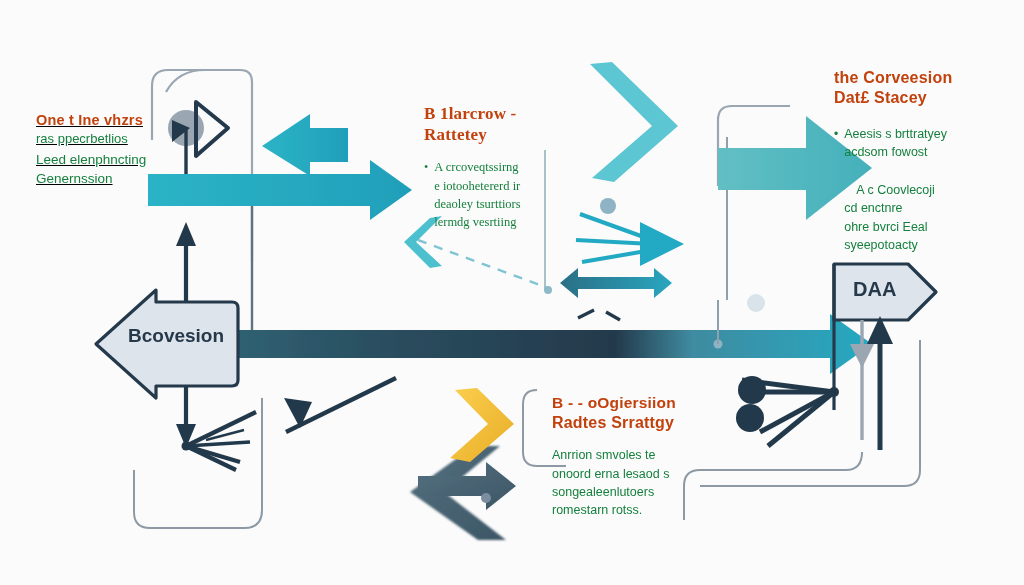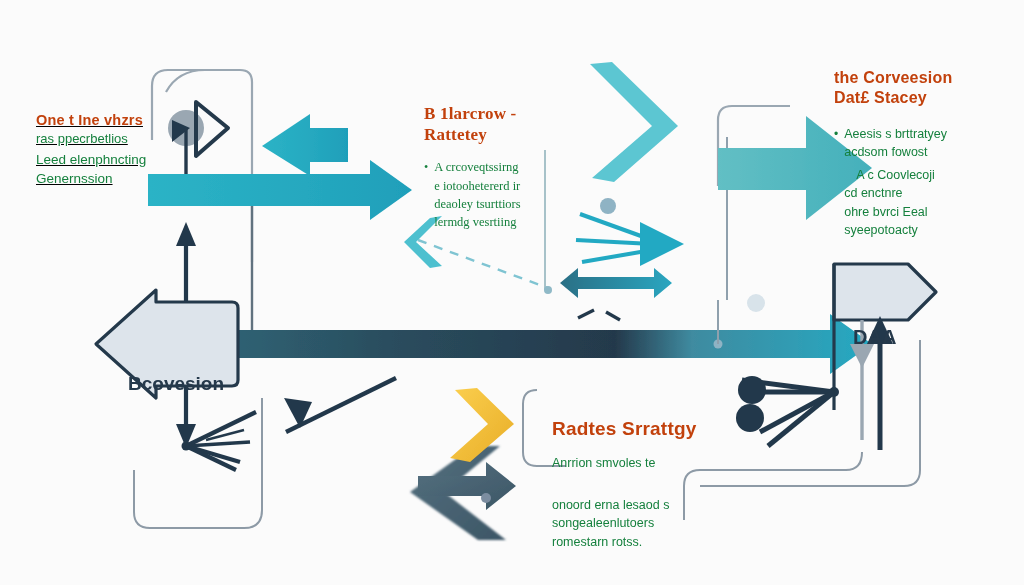--- a/index.html
+++ b/index.html
@@ -24,21 +24,20 @@
   }
   .blurt{
     filter:blur(0.45px);
     -webkit-font-smoothing:antialiased;
   }
   .box-text{
     position:absolute;
     font-weight:bold;
     color:#25394b;
     filter:blur(0.3px);
-    margin-top:48px;
   }
   svg{position:absolute;left:0;top:0;}
 </style>
 </head>
 <body>
 
 <div id="canvas">
 
   <svg width="1024" height="585" viewBox="0 0 1024 585">
     <defs>
@@ -237,30 +236,31 @@
     </div>
   </div>
 
   <div class="lbl" style="left:834px;top:68px;width:180px;">
     <div class="h blurt" style="font-size:16px;">the Corveesion</div>
     <div class="h blurt" style="font-size:16px;margin-bottom:18px;">Dat£ Stacey</div>
     <div style="display:flex;gap:6px;">
       <span class="b blurt" style="font-size:12px;line-height:1.5;">•</span>
       <div>
         <div class="b blurt" style="font-size:12.5px;">Aeesis s  brttratyey</div>
-        <div class="b blurt" style="font-size:12.5px;margin-bottom:5px;">acdsom fowost</div>
+        <div class="b blurt" style="font-size:12.5px;margin-bottom:20px;">acdsom fowost</div>
         <div class="b blurt" style="font-size:12.5px;text-align:center;">A  с Coovlecojі</div>
         <div class="b blurt" style="font-size:12.5px;">cd enctnre</div>
         <div class="b blurt" style="font-size:12.5px;">ohre bvrci Eeal</div>
         <div class="b blurt" style="font-size:12.5px;">syeepotoacty</div>
       </div>
     </div>
   </div>
 
   <div class="lbl" style="left:552px;top:394px;width:160px;">
-    <div class="h blurt" style="font-size:19px;margin-bottom:14px;margin-top:23px;">Radtes Srrattgy</div>
+    <div class="h blurt" style="font-size:15.5px;">B - - oOgiersiion</div>
+    <div class="h blurt" style="font-size:16px;margin-bottom:14px;">Radtes Srrattgy</div>
     <div class="b blurt" style="font-size:12.5px;">Anrrion  smvoles  te</div>
-    <div class="b blurt" style="font-size:12.5px;margin-top:24px;">onoord erna lesaod s</div>
+    <div class="b blurt" style="font-size:12.5px;">onoord erna lesaod s</div>
     <div class="b blurt" style="font-size:12.5px;">songealeenlutoers</div>
     <div class="b blurt" style="font-size:12.5px;">romestarn rotss.</div>
   </div>
 
 </div>
 
 </body></html>

